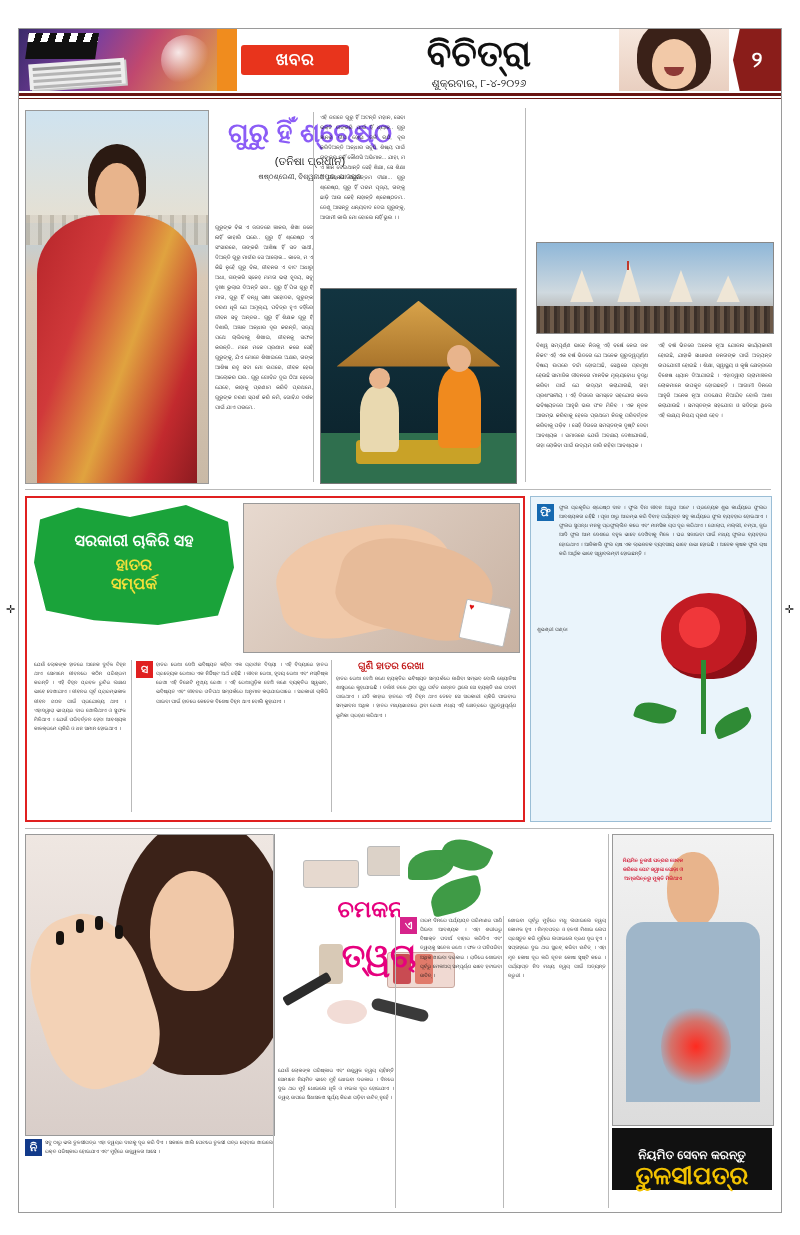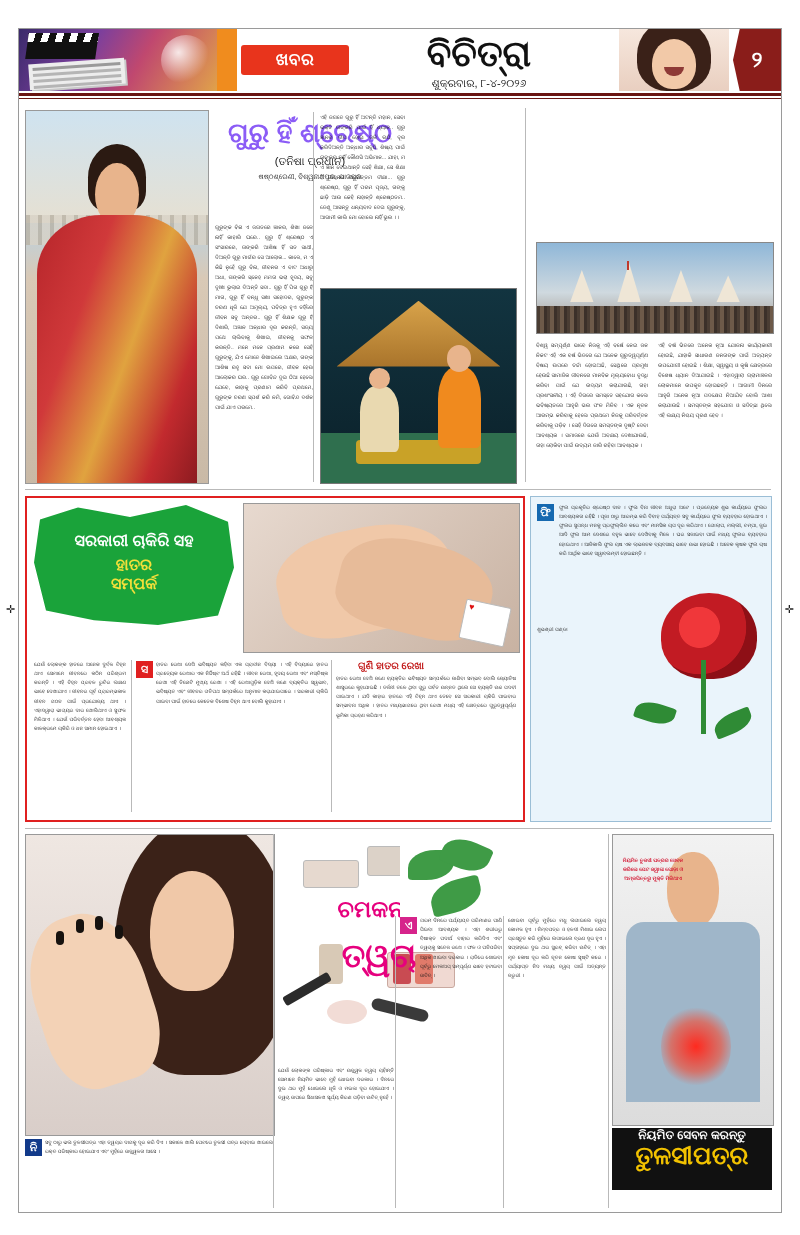--- a/index.html
+++ b/index.html
@@ -233,21 +233,21 @@
   .p-stomach .headS{
     position:absolute;left:34%;top:6%;width:32%;height:26%;background:#e8b48c;border-radius:48%;
   }
   .p-stomach .glow{
     position:absolute;left:30%;top:58%;width:44%;height:30%;border-radius:50%;
     background:radial-gradient(circle,#ff2a1f 0%,rgba(255,60,30,.55) 45%,rgba(255,60,30,0) 70%);
   }
   .tulsi-ad{
     position:absolute;background:#111;color:#fff;text-align:center;
   }
-  .tulsi-ad .t1{font-size:12px;font-weight:bold;color:#fff;padding-top:0;}
+  .tulsi-ad .t1{font-size:12px;font-weight:bold;color:#fff;padding-top:20px;}
   .tulsi-ad .t2{
     font-size:25px;font-weight:bold;color:#f2c200;line-height:1.1;
   }
   .redcap{
     position:absolute;color:#d2122e;font-size:5.2px;line-height:1.7;text-align:center;font-weight:bold;
   }
   .hdl{font-weight:bold;color:#8b5cf6;}
   .h1{font-size:27px;}
   .h2{font-size:22px;}
   .center{text-align:center;}

